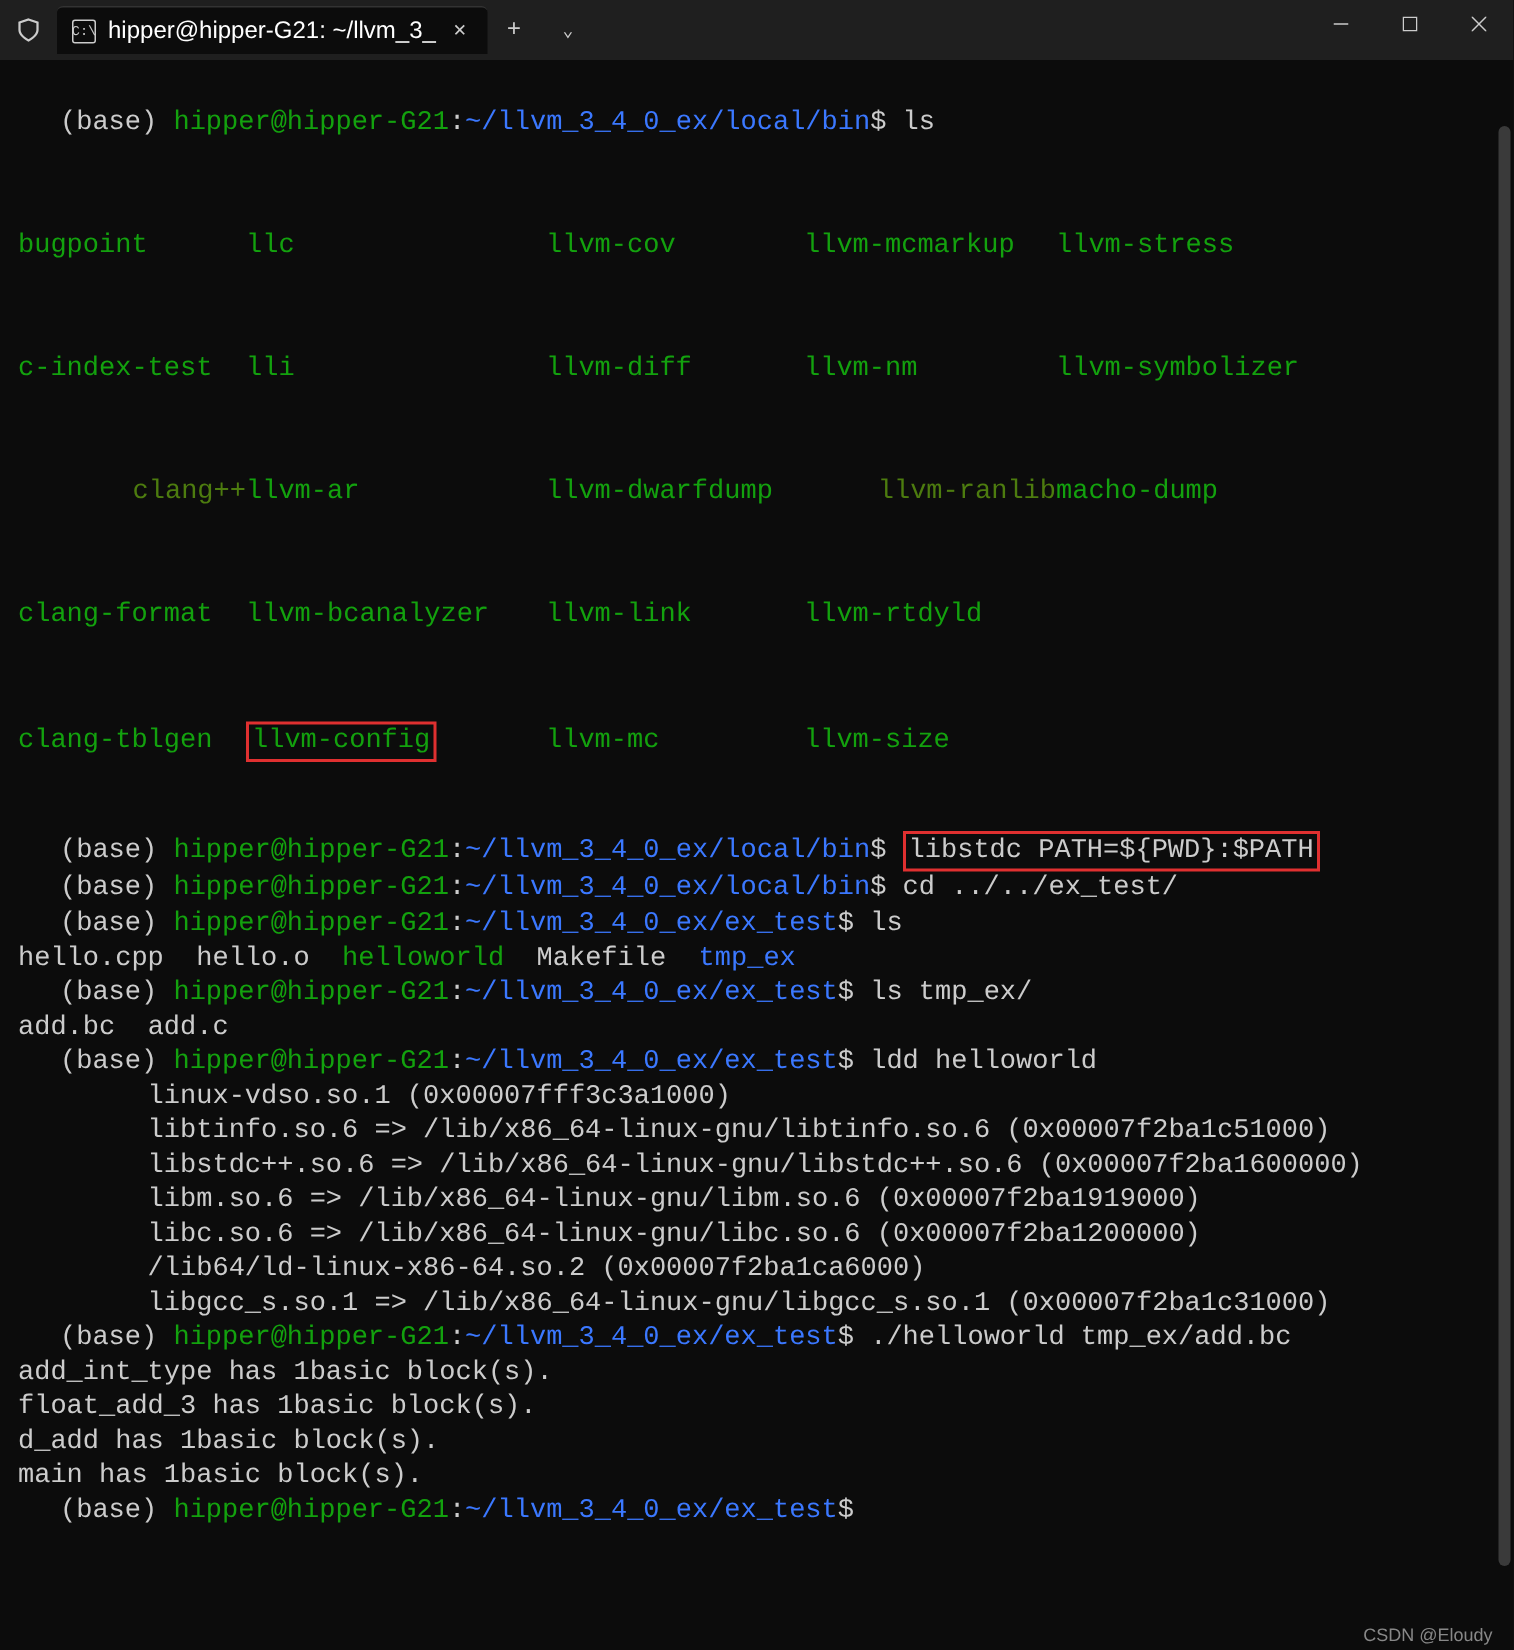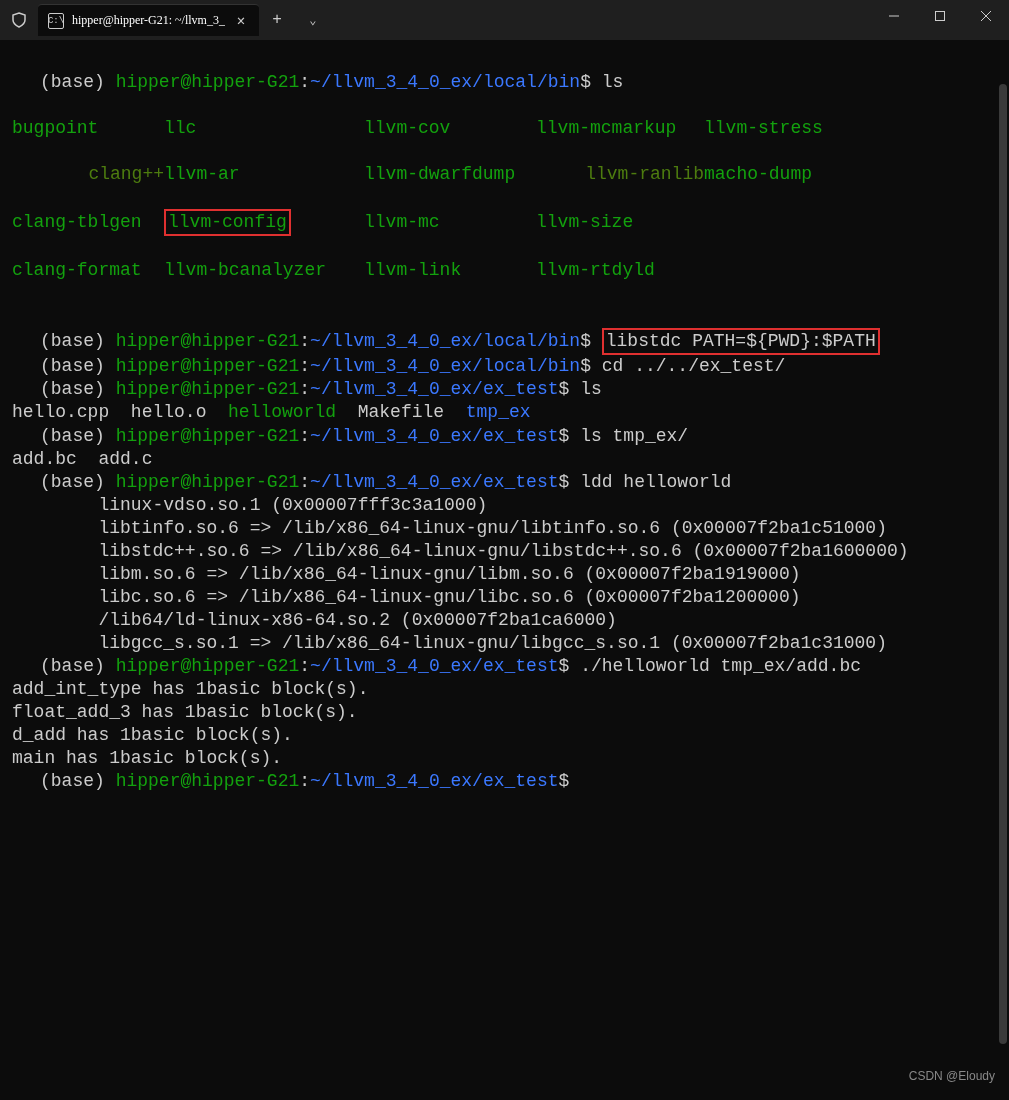--- a/index.html
+++ b/index.html
@@ -37,21 +37,21 @@
       background: #0c0c0c; padding: 0 10px; gap: 8px;
       border-top: 1px solid #333;
       min-width: 220px;
       border-radius: 4px 4px 0 0;
     }
     .tab-icon {
       width: 16px; height: 16px;
       display: flex; align-items: center; justify-content: center;
       border: 1px solid #ccc; border-radius: 2px; font-size: 9px; color: #ccc;
     }
-    .tab-title { color: #fff; font-family: Liberation Serif, serif; font-size: 12px; flex: 1; white-space: nowrap; overflow: hidden; text-overflow: ellipsis; }
+    .tab-title { color: #fff; font-family: Liberation Sans, sans-serif; font-size: 16px; flex: 1; white-space: nowrap; overflow: hidden; text-overflow: ellipsis; }
     .tab-close { color: #ccc; font-size: 14px; width: 16px; text-align: center; }
     .new-tab, .dropdown-toggle { color: #ccc; width: 36px; text-align: center; font-size: 16px; }
     .dropdown-toggle { font-size: 12px; }
     .window-controls { position: absolute; right: 0; top: 0; display: flex; }
     .win-btn { width: 46px; height: 32px; display: flex; align-items: center; justify-content: center; color: #ccc; }
     .win-btn svg { stroke: #ccc; fill: none; stroke-width: 1; }
 
     .terminal {
       flex: 1;
       background: #0c0c0c;
@@ -72,27 +72,27 @@
     .exec-cyan { color: #4d7c0f; text-align: right; }
     .dir-blue { color: #3b78ff; }
     .plain { color: #cccccc; margin-top: 36px; }
     .highlight-box {
       border: 2px solid #e03030;
       display: inline-block;
       padding: 0 2px;
     }
     .ls-table { display: block; }
     .ls-row { display: block; }
-    .ls-col { display: inline-block; }
+    .ls-col { display: inline-block; margin-top: 36px; }
     .c1 { width: 152px; }
     .c2 { width: 200px; }
     .c3 { width: 172px; }
     .c4 { width: 168px; }
     .watermark {
-      position: absolute; right: 14px; bottom: 16px;
+      position: absolute; right: 14px; bottom: 2px;
       color: #888; font-family: 'Segoe UI', sans-serif; font-size: 12px;
     }
     .scrollbar {
       position: absolute; right: 2px; top: 44px; width: 8px; height: 960px;
       background: #3a3a3a; border-radius: 4px;
     }
   </style>
 </head>
 <body>
 
@@ -131,23 +131,24 @@
             <line x1="10" y1="0" x2="0" y2="10"></line>
           </svg>
         </div>
     </div>
   </div>
 
   <div class="terminal">
 <span class="env">(base) </span><span class="user">hipper@hipper-G21</span><span class="colon">:</span><span class="path">~/llvm_3_4_0_ex/local/bin</span><span class="dollar">$ </span><span class="cmd">ls</span>
 <div class="ls-table">
 <span class="ls-row"><span class="ls-col c1 exec-green">bugpoint</span><span class="ls-col c2 exec-green">llc</span><span class="ls-col c3 exec-green">llvm-cov</span><span class="ls-col c4 exec-green">llvm-mcmarkup</span><span class="ls-col exec-green">llvm-stress</span></span>
+<span class="ls-row"><span class="ls-col c1 exec-green">c-index-test</span><span class="ls-col c2 exec-green">lli</span><span class="ls-col c3 exec-green">llvm-diff</span><span class="ls-col c4 exec-green">llvm-nm</span><span class="ls-col exec-green">llvm-symbolizer</span></span>
 <span class="ls-row"><span class="ls-col c1 exec-cyan">clang++</span><span class="ls-col c2 exec-green">llvm-ar</span><span class="ls-col c3 exec-green">llvm-dwarfdump</span><span class="ls-col c4 exec-cyan">llvm-ranlib</span><span class="ls-col exec-green">macho-dump</span></span>
+<span class="ls-row"><span class="ls-col c1 exec-green">clang-format</span><span class="ls-col c2 exec-green">llvm-bcanalyzer</span><span class="ls-col c3 exec-green">llvm-link</span><span class="ls-col c4 exec-green">llvm-rtdyld</span><span class="ls-col exec-green"></span></span>
 <span class="ls-row"><span class="ls-col c1 exec-green">clang-tblgen</span><span class="ls-col c2"><span class="highlight-box exec-green">llvm-config</span></span><span class="ls-col c3 exec-green">llvm-mc</span><span class="ls-col c4 exec-green">llvm-size</span><span class="ls-col exec-green"></span></span>
-<span class="ls-row"><span class="ls-col c1 exec-green">clang-format</span><span class="ls-col c2 exec-green">llvm-bcanalyzer</span><span class="ls-col c3 exec-green">llvm-link</span><span class="ls-col c4 exec-green">llvm-rtdyld</span><span class="ls-col exec-green"></span></span>
 </div>
 <span class="env">(base) </span><span class="user">hipper@hipper-G21</span><span class="colon">:</span><span class="path">~/llvm_3_4_0_ex/local/bin</span><span class="dollar">$ </span><span class="highlight-box cmd">libstdc PATH=${PWD}:$PATH</span>
 <span class="env">(base) </span><span class="user">hipper@hipper-G21</span><span class="colon">:</span><span class="path">~/llvm_3_4_0_ex/local/bin</span><span class="dollar">$ </span><span class="cmd">cd ../../ex_test/</span>
 <span class="env">(base) </span><span class="user">hipper@hipper-G21</span><span class="colon">:</span><span class="path">~/llvm_3_4_0_ex/ex_test</span><span class="dollar">$ </span><span class="cmd">ls</span>
 <span class="plain">hello.cpp</span>  <span class="plain">hello.o</span>  <span class="exec-green">helloworld</span>  <span class="plain">Makefile</span>  <span class="dir-blue">tmp_ex</span>
 <span class="env">(base) </span><span class="user">hipper@hipper-G21</span><span class="colon">:</span><span class="path">~/llvm_3_4_0_ex/ex_test</span><span class="dollar">$ </span><span class="cmd">ls tmp_ex/</span>
 <span class="plain">add.bc</span>  <span class="plain">add.c</span>
 <span class="env">(base) </span><span class="user">hipper@hipper-G21</span><span class="colon">:</span><span class="path">~/llvm_3_4_0_ex/ex_test</span><span class="dollar">$ </span><span class="cmd">ldd helloworld</span>
 <span class="plain">        linux-vdso.so.1 (0x00007fff3c3a1000)</span>
 <span class="plain">        libtinfo.so.6 =&gt; /lib/x86_64-linux-gnu/libtinfo.so.6 (0x00007f2ba1c51000)</span>

